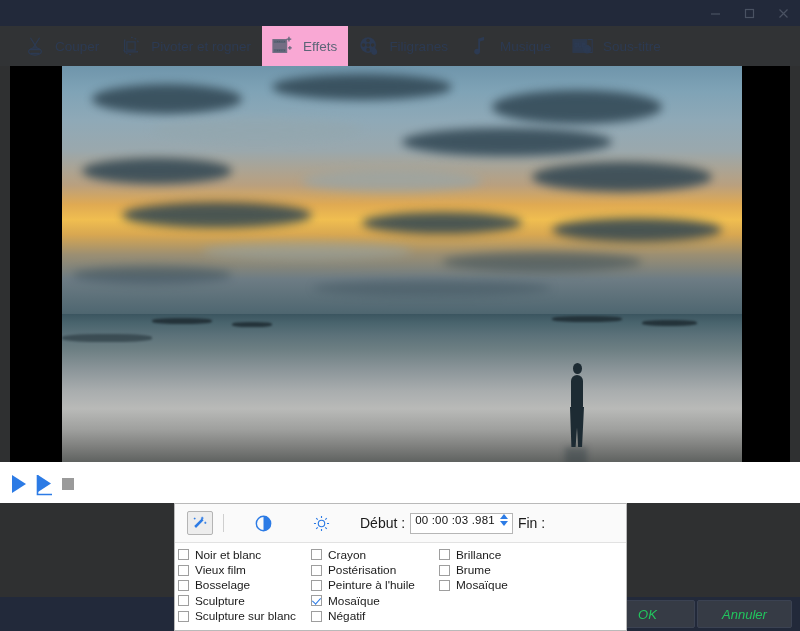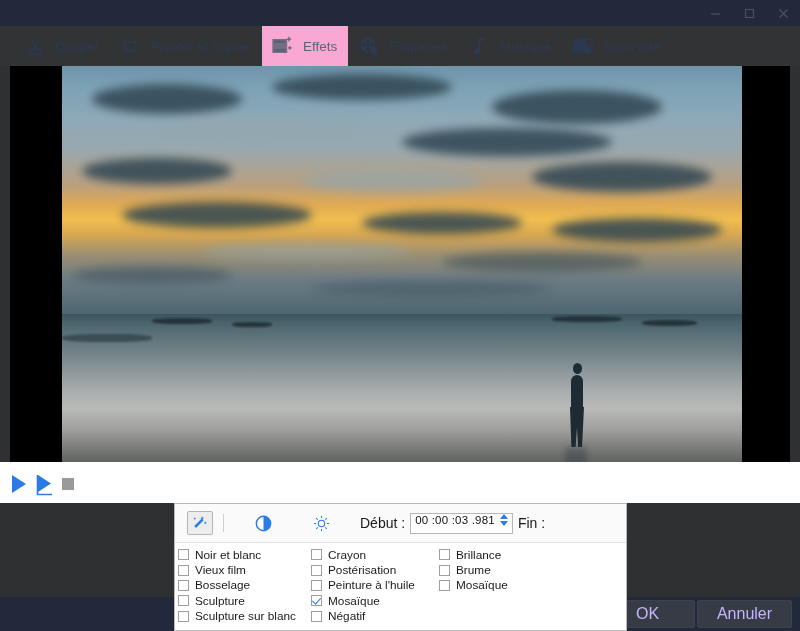--- a/index.html
+++ b/index.html
@@ -211,25 +211,26 @@
     width: 800px; height: 34px;
     background: #22293a;
   }
   .dlg-btn {
     position: absolute;
     top: 600px;
     width: 93px; height: 26px;
     border: 1px solid #3b4252;
     border-radius: 2px;
     background: #363b45;
-    color: #c4b5fd;
-    font-size: 16px;
+    color: #22c55e;
+    font-size: 13px;
     display: flex;
     align-items: center;
     justify-content: center;
+    font-style: italic;
   }
   .btn-ok { left: 600px; }
   .btn-cancel { left: 697px; }
 
   
   .panel {
     position: absolute;
     left: 174px; top: 503px;
     width: 453px; height: 128px;
     background: #ffffff;

